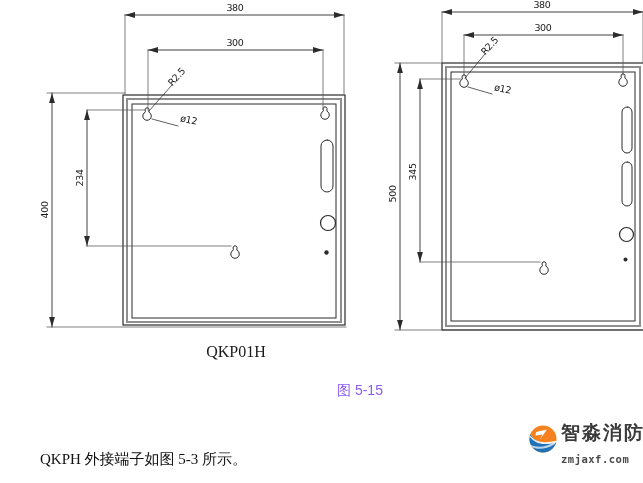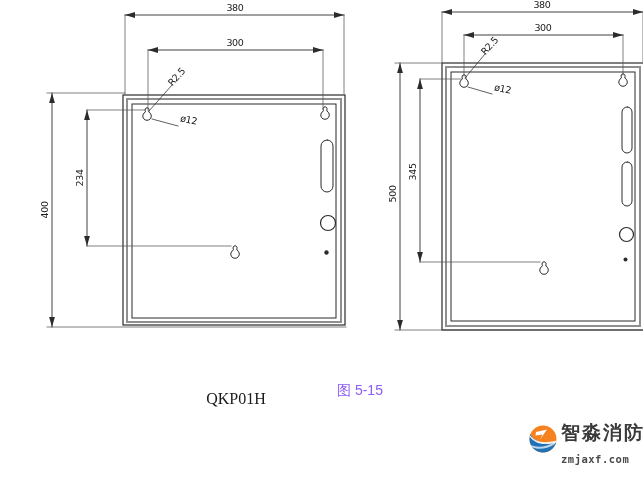--- a/index.html
+++ b/index.html
@@ -157,26 +157,27 @@
     </g>
 
     <g>
       <line x1="453" y1="87" x2="477" y2="94" stroke="#2b2b2b" stroke-width="0.75"></line>
       <text class="dim-text" text-anchor="middle" transform="translate(487,92) rotate(12)">ø12</text>
     </g>
   </g>
 </svg>
 
   
-  <div class="panel-label" style="left:221px;top:343px;margin-top:47px;">QKP01H</div>
+  <div class="panel-label" style="left:221px;top:343px;">QKP01H</div>
 
   
   <div class="figure-caption">图 5-15</div>
 
   
+  <div class="body-text">QKPH 外接端子如图 5-3 所示。</div>
 
   
   <div class="logo">
     <svg class="logo-icon" viewBox="0 0 28 28">
       <defs>
           <clipPath id="lc">
             <circle cx="14" cy="14" r="13.5"></circle>
           </clipPath>
         </defs>
       <g clip-path="url(#lc)">

